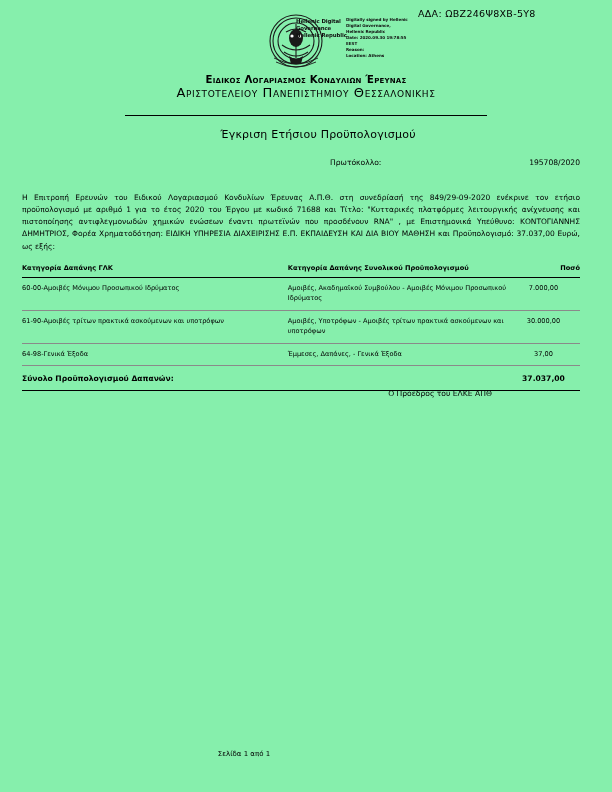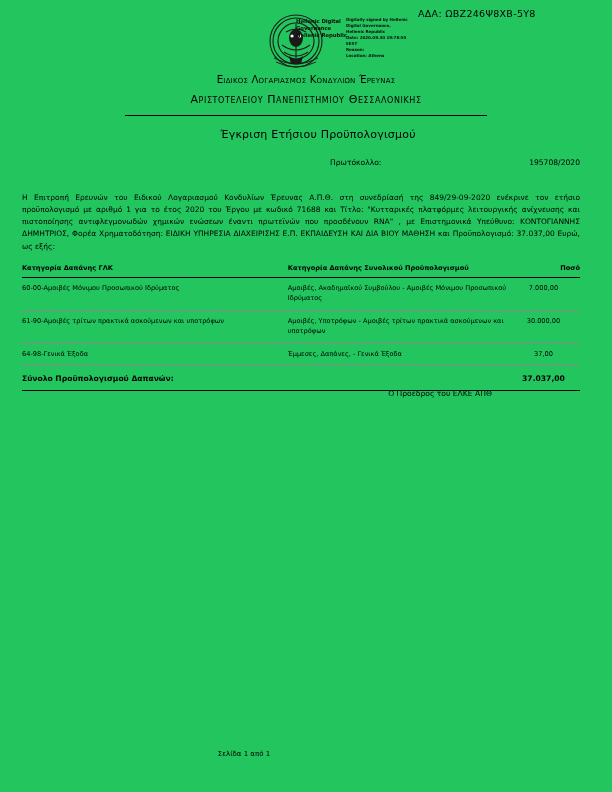--- a/index.html
+++ b/index.html
@@ -9,21 +9,21 @@
     background: #ffffff;
   }
   body {
     font-family: "DejaVu Sans", "Liberation Sans", sans-serif;
     color: #000000;
   }
   .page {
     position: relative;
     width: 612px;
     height: 792px;
-    background: #22c55e;
+    background: #86efac;
     overflow: hidden;
     box-sizing: border-box;
   }
 
   
   .ada-code {
     position: absolute;
     top: 8px;
     left: 418px;
     font-size: 9.5px;
@@ -83,28 +83,28 @@
   
   .org-header {
     position: absolute;
     top: 74px;
     left: 0;
     width: 612px;
     text-align: center;
   }
   .org-line1 {
     font-size: 10.2px;
-    font-weight: normal;
+    font-weight: bold;
     font-variant: small-caps;
     letter-spacing: 0.2px;
     white-space: nowrap;
   }
   .org-line2 {
-    margin-top: 8px;
-    font-size: 11px;
+    margin-top: 0;
+    font-size: 13px;
     font-variant: small-caps;
     letter-spacing: 0.6px;
     white-space: nowrap;
   }
 
   .header-rule {
     position: absolute;
     top: 115px;
     left: 125px;
     width: 362px;

